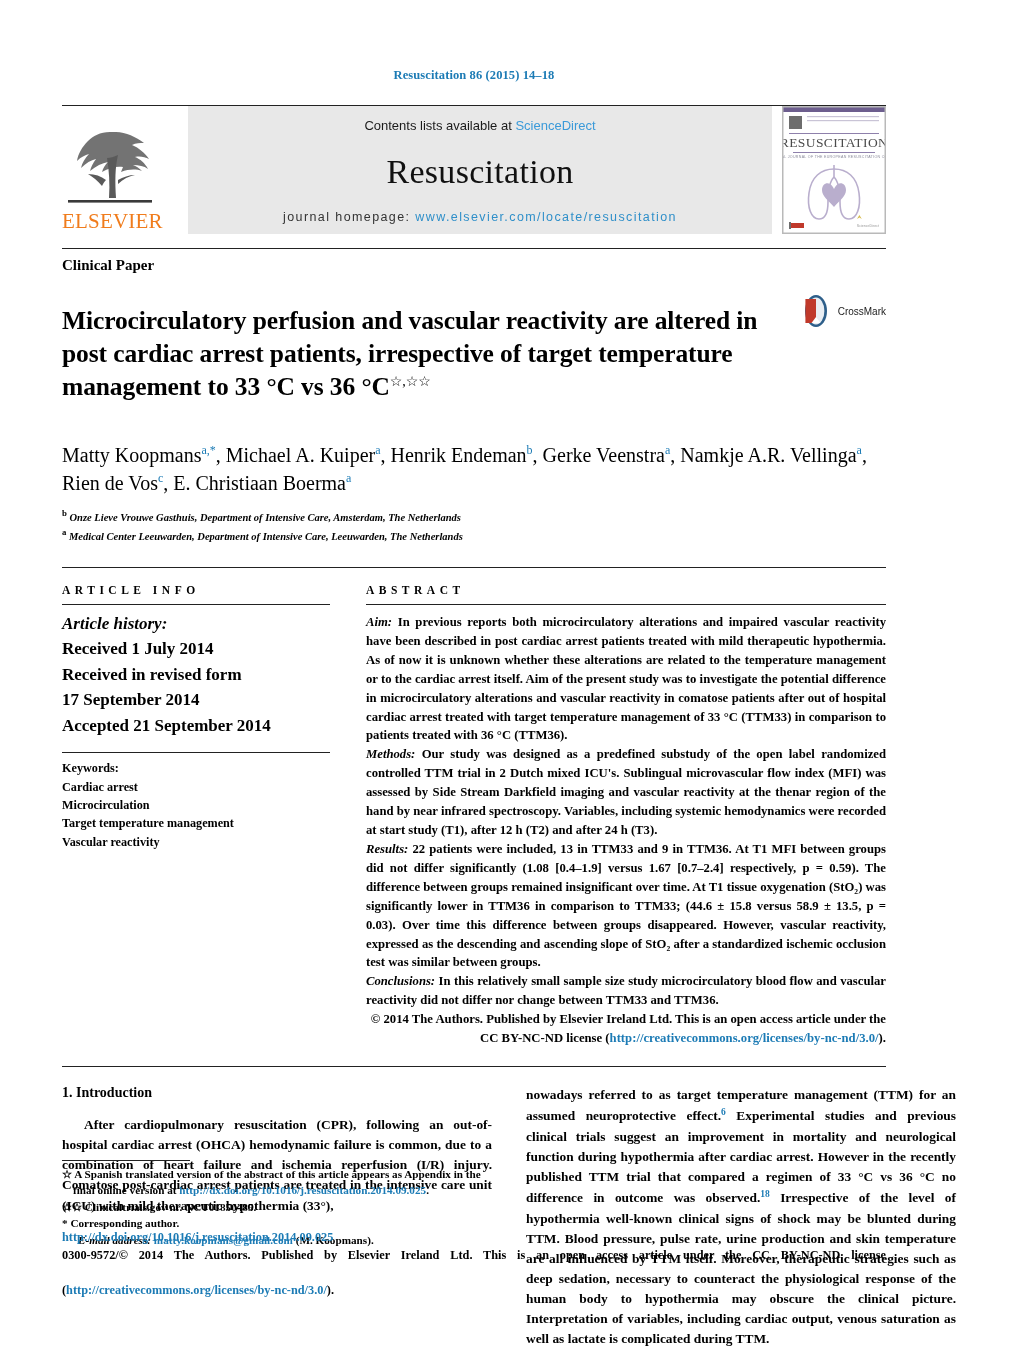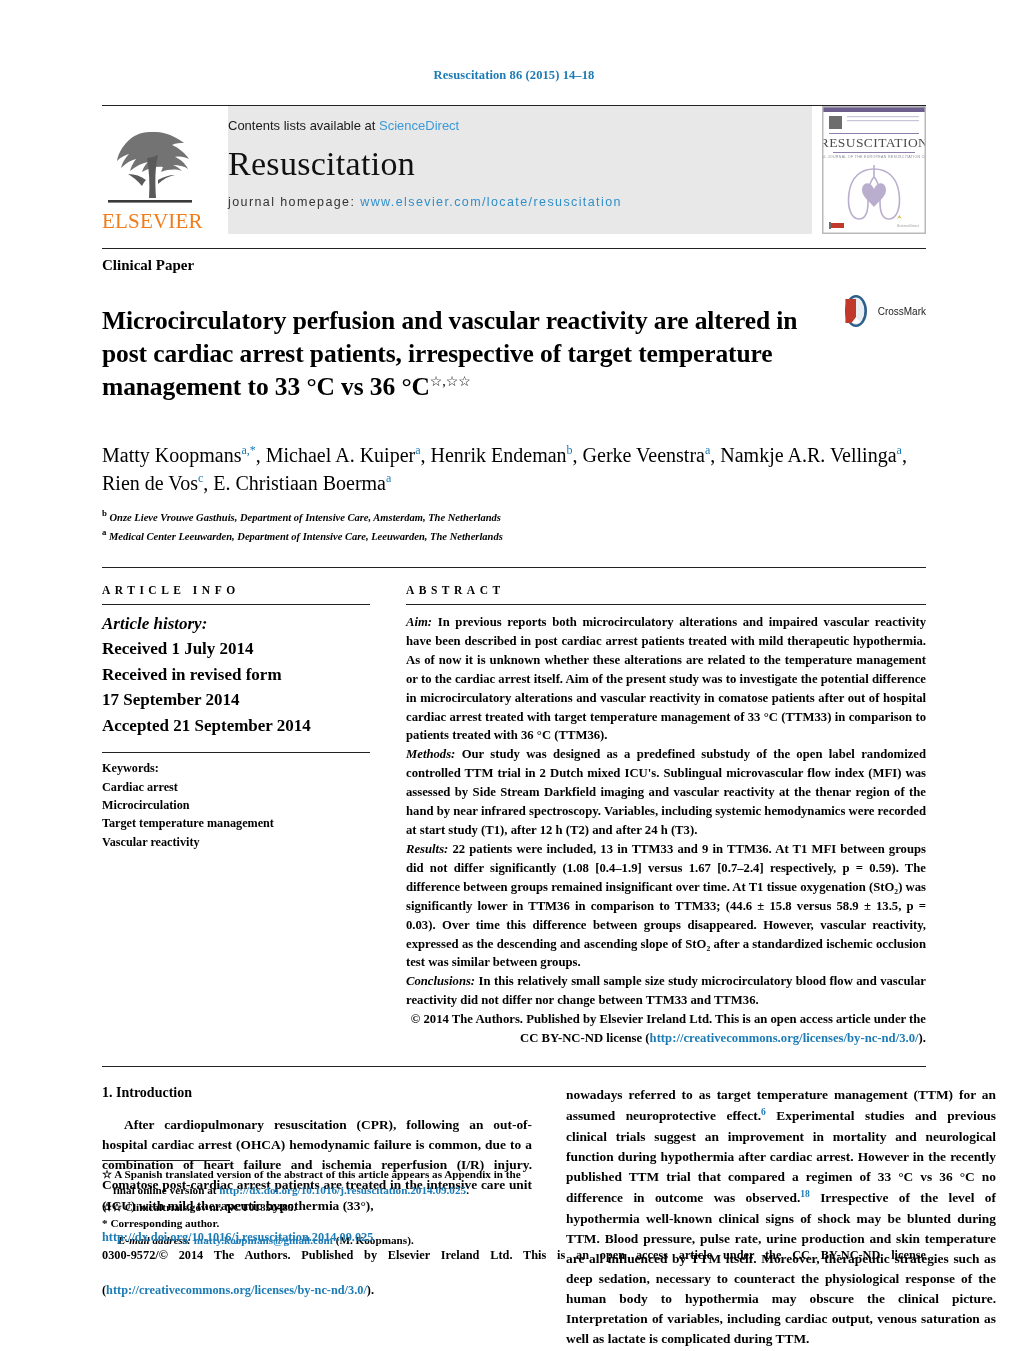--- a/index.html
+++ b/index.html
@@ -14,21 +14,20 @@
     color: #000000;
     position: relative;
     overflow: hidden;
   }
   .page {
     width: 948px;
     height: 1351px;
     position: relative;
     box-sizing: border-box;
     padding: 0 62px;
-    margin-left: 40px;
   }
 
   
   .runhead {
     text-align: center;
     color: #1c7bb5;
     font-size: 12.5px;
     font-weight: bold;
     padding-top: 68px;
     letter-spacing: .1px;
@@ -61,22 +60,22 @@
     margin-top: 1px;
     white-space: nowrap;
   }
   .mast-center {
     flex: 1 1 auto;
     background: #e8e8e8;
     margin: 0 10px 0 8px;
     display: flex;
     flex-direction: column;
     justify-content: space-between;
-    align-items: flex-start;
-    padding: 12px 0 25px 0;
+    align-items: center;
+    padding: 12px 0 10px 0;
     box-sizing: border-box;
   }
   .contents-line {
     font-family: "Liberation Sans", sans-serif;
     font-size: 13px;
     color: #1a1a1a;
   }
   .contents-line .sd { color: #3a9ad9; }
   .journal-title {
     font-family: "Liberation Serif", serif;

